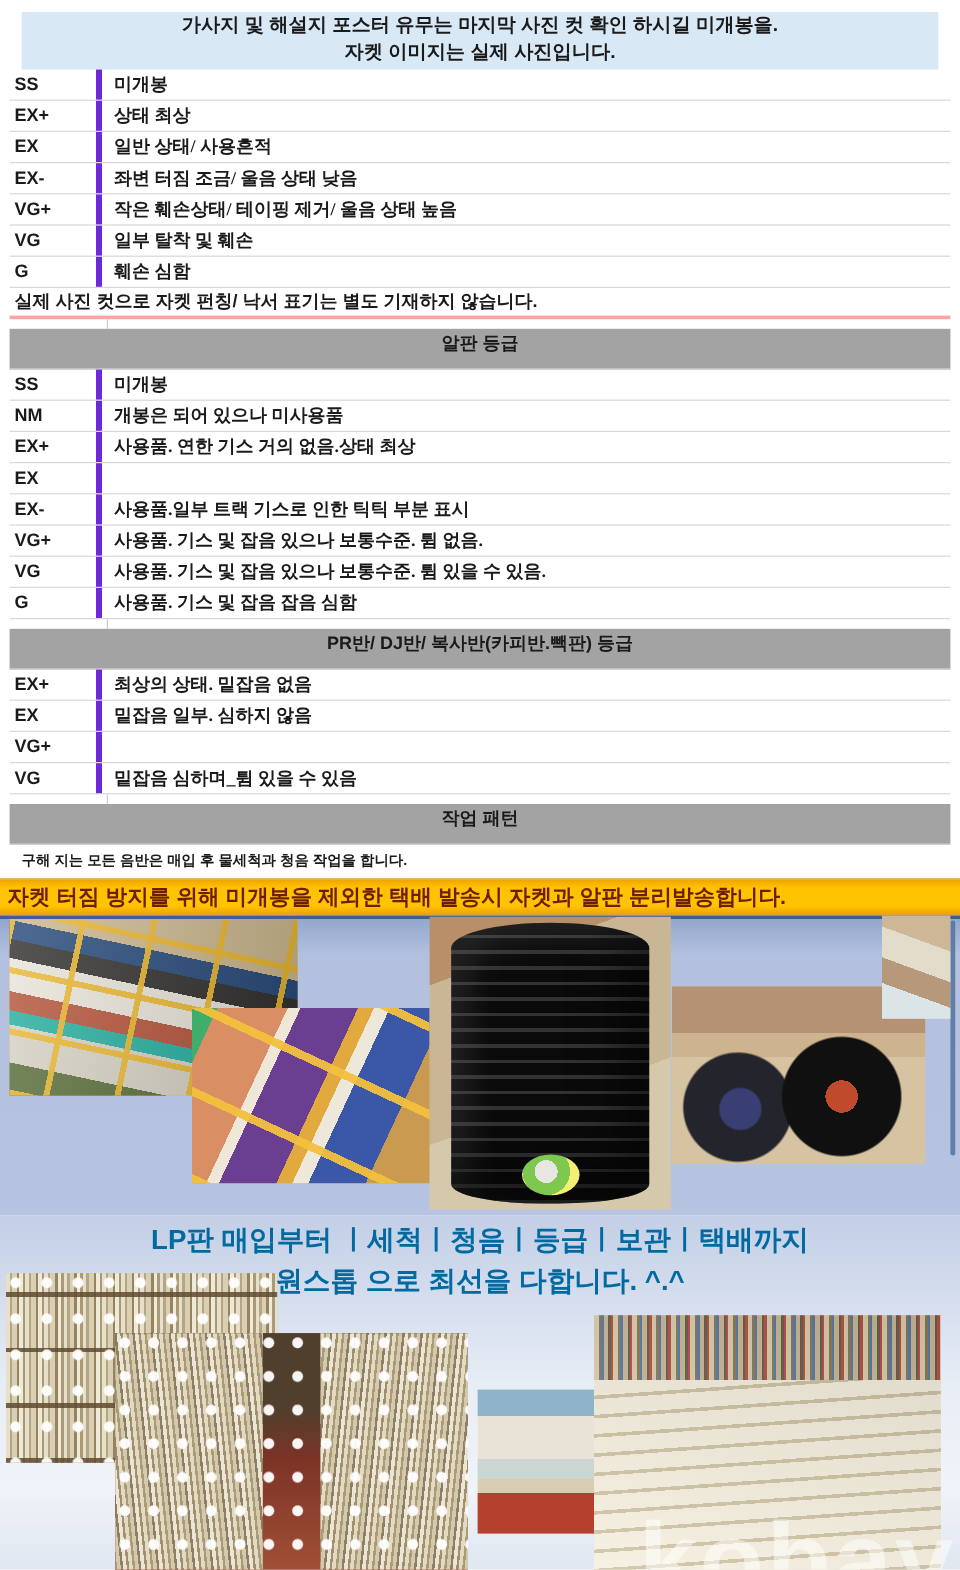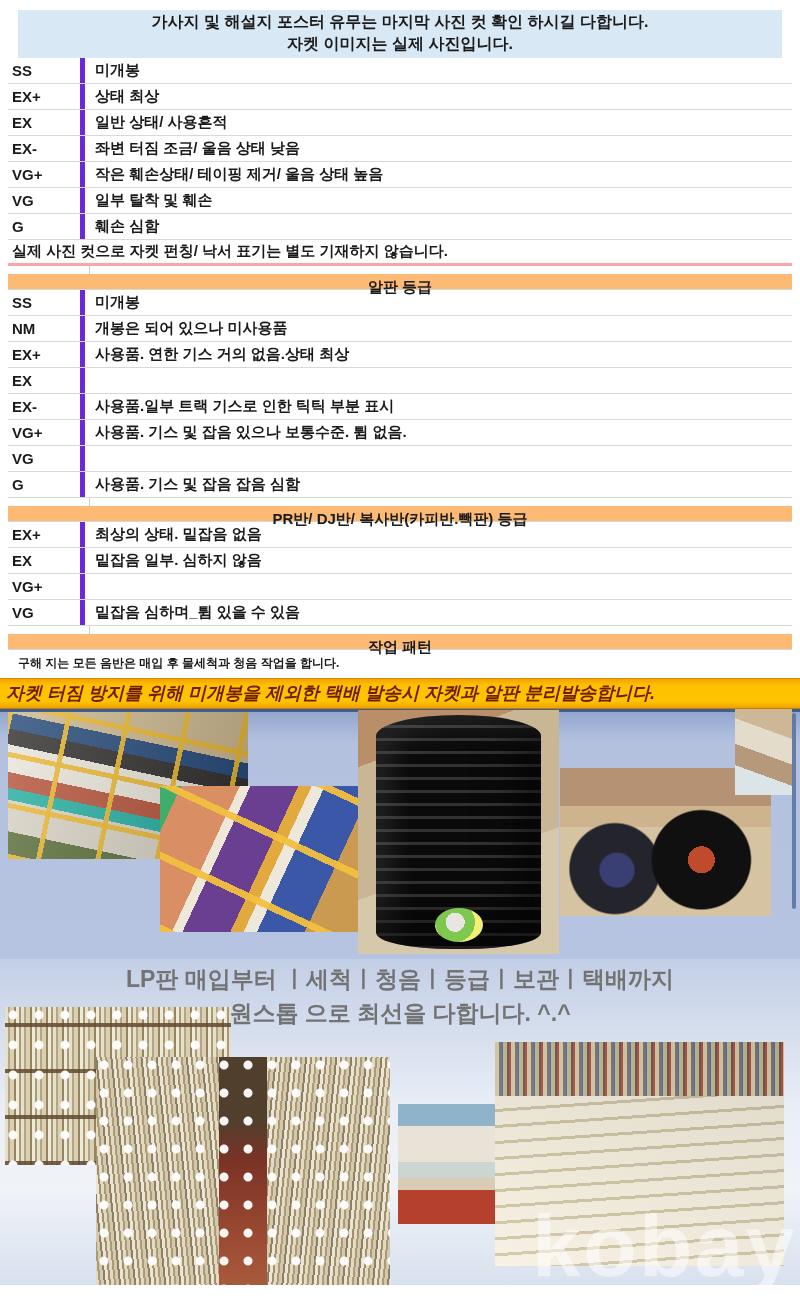--- a/index.html
+++ b/index.html
@@ -30,39 +30,39 @@
     border-bottom: 1px solid #d8d8d8;
     font-size: 15px;
   }
   .grade-row .grade {
     width: 77px;
     padding-left: 4px;
     align-self: stretch;
     display: flex; align-items: center;
     border-right: 5px solid #6d28d9;
   }
-  .grade-row .desc { padding-left: 10px; white-space: nowrap; }
+  .grade-row .desc { padding-left: 10px; white-space: nowrap; font-family: Liberation Serif, serif; }
 
   .full-note {
     height: 26px;
     display: flex; align-items: center;
     font-size: 15px;
     padding-left: 4px;
     border-bottom: 3px solid #fca5a5;
     white-space: nowrap;
   }
   .spacer {
     height: 8px;
     background: linear-gradient(#cfcfcf,#cfcfcf) 81px 0/1px 100% no-repeat;
   }
   .section-title {
-    background: #fdba74;
+    background: #a3a3a3;
     text-align: center;
     font-size: 15px;
-    height: 16px;
+    height: 34px;
     line-height: 25px;
     border-bottom: 1px solid #d8d8d8;
   }
   .work-line {
     height: 26px;
     display: flex; align-items: center;
     font-size: 12px;
     padding-left: 10px;
     white-space: nowrap;
   }
@@ -71,21 +71,20 @@
     margin-top: 2px;
     height: 31px;
     line-height: 29px;
     background: linear-gradient(180deg, #f0a300 0, #ffc000 22%, #ffc400 75%, #efa200 100%);
     border-top: 1px solid #d98f00;
     border-bottom: 1px solid #c27e00;
     color: #6e1d00;
     font-size: 18px;
     padding-left: 6px;
     white-space: nowrap;
-    font-style: italic;
   }
 
   .photo-section { position: relative; width: 800px; height: 576px; }
   .zone1 {
     position: absolute; left: 0; top: 0; width: 800px; height: 250px;
     background: linear-gradient(180deg, #93a7cd 0, #b3c1df 12%, #b6c4e1 100%);
     border-top: 3px solid #3f5e92;
   }
   .zone2 {
     position: absolute; left: 0; top: 250px; width: 800px; height: 326px;
@@ -176,42 +175,42 @@
       repeating-linear-gradient(176deg, #f6f0df 0 13px, #cfc3a3 13px 16px),
       repeating-linear-gradient(90deg, #ddd0b0 0 4px, #8b7b5c 4px 6px, #5a7ba8 6px 8px, #c9bb97 8px 12px, #6e5f45 12px 14px, #b8524a 14px 16px);
     background-size: 100% 100%, 100% 76%, 100% 26%;
     background-position: 0 0, 0 100%, 0 0;
     background-repeat: no-repeat, no-repeat, no-repeat;
   }
 
   .slogan {
     position: absolute; left: 0; top: 253px; width: 800px;
     text-align: center;
-    color: #737373;
+    color: #0369a1;
     font-size: 23px;
     line-height: 34px;
     z-index: 6;
     white-space: nowrap;
   }
   .watermark {
     position: absolute; left: 532px; top: 486px;
     font-size: 88px;
     letter-spacing: 2px;
     color: rgba(255,255,255,.5);
     z-index: 5;
     white-space: nowrap;
   }
 </style>
 </head>
 <body>
 
 <div class="doc">
 
   <div class="notice-header">
-    <div>가사지 및 해설지 포스터 유무는 마지막 사진 컷 확인 하시길 다합니다.</div>
+    <div>가사지 및 해설지 포스터 유무는 마지막 사진 컷 확인 하시길 미개봉을.</div>
     <div>자켓 이미지는 실제 사진입니다.</div>
   </div>
 
   <div>
       <div class="grade-row">
         <span class="grade">SS</span>
         <span class="desc">미개봉</span>
       </div>
       <div class="grade-row">
         <span class="grade">EX+</span>
@@ -261,20 +260,21 @@
       <div class="grade-row">
         <span class="grade">EX-</span>
         <span class="desc">사용품.일부 트랙 기스로 인한 틱틱 부분 표시</span>
       </div>
       <div class="grade-row">
         <span class="grade">VG+</span>
         <span class="desc">사용품. 기스 및 잡음 있으나 보통수준. 튐 없음.</span>
       </div>
       <div class="grade-row">
         <span class="grade">VG</span>
+        <span class="desc">사용품. 기스 및 잡음 있으나 보통수준. 튐 있을 수 있음.</span>
       </div>
       <div class="grade-row">
         <span class="grade">G</span>
         <span class="desc">사용품. 기스 및 잡음 잡음 심함</span>
       </div>
     </div>
 
   <div class="spacer"></div>
   <div class="section-title">PR반/ DJ반/ 복사반(카피반.빽판) 등급</div>
   <div>

